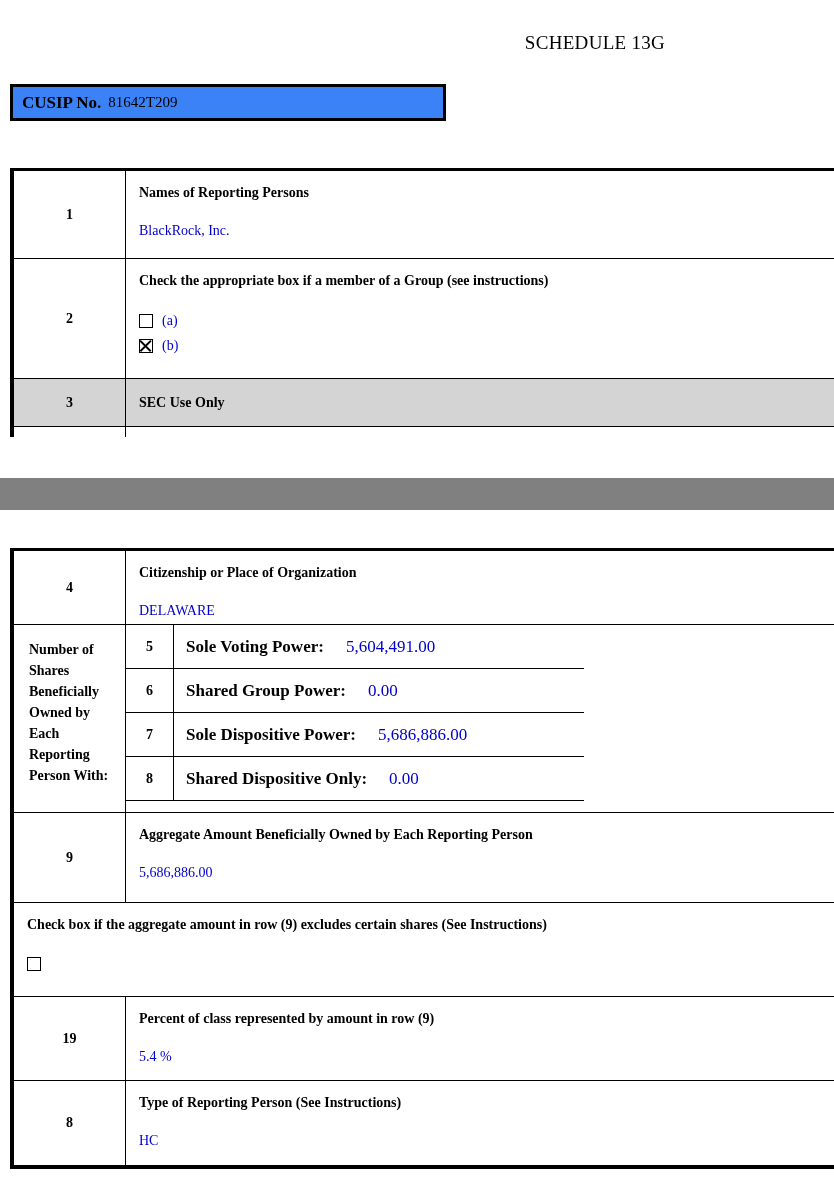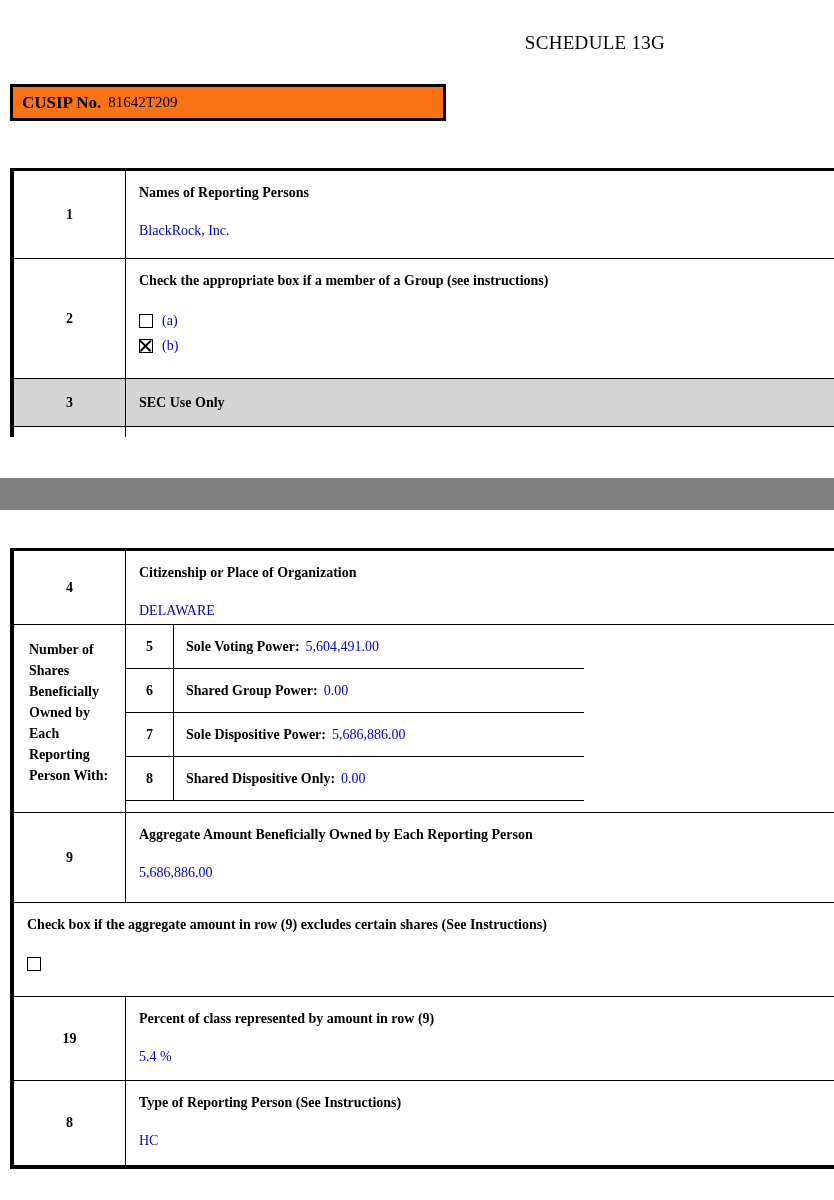--- a/index.html
+++ b/index.html
@@ -11,21 +11,21 @@
   }
   .doc { position:relative; width:1190px; height:1200px; background:#fff; }
 
   .page-title {
     position:absolute; top:32px; left:0; width:1190px;
     text-align:center; font-size:19px; letter-spacing:0.3px;
   }
 
   .cusip-box {
     position:absolute; top:84px; left:10px; width:436px; height:37px;
-    border:3px solid #000; background:#f97316;
+    border:3px solid #000; background:#3b82f6;
     display:flex; align-items:center; padding:0 9px;
   }
   .cusip-label { font-weight:700; font-size:17px; }
   .cusip-value { font-size:15px; margin-left:7px; }
 
   .table {
     position:absolute; left:10px; width:1180px;
     border-left:4px solid #000; border-top:3px solid #000;
     background:#fff;
   }
@@ -75,21 +75,21 @@
     padding:14px 15px 0; line-height:1.5;
   }
   .shares-body { flex:1; }
   .inner-rows { width:458px; }
   .irow { display:flex; height:44px; border-bottom:1px solid #000; }
   .inumcol {
     width:48px; min-width:48px; border-right:1px solid #000;
     display:flex; align-items:center; justify-content:center;
     font-weight:700; font-size:14px;
   }
-  .icell { flex:1; display:flex; align-items:center; padding-left:12px; font-size:14px; }
+  .icell { flex:1; display:flex; align-items:center; padding-left:12px; font-size:17px;gap:16px; }
   .icell .ilbl { font-weight:700; }
   .icell .ival { color:#0000cc; margin-left:6px; }
 </style>
 </head>
 <body>
 
 <div class="doc">
 
   <div class="page-title">SCHEDULE 13G</div>
 

